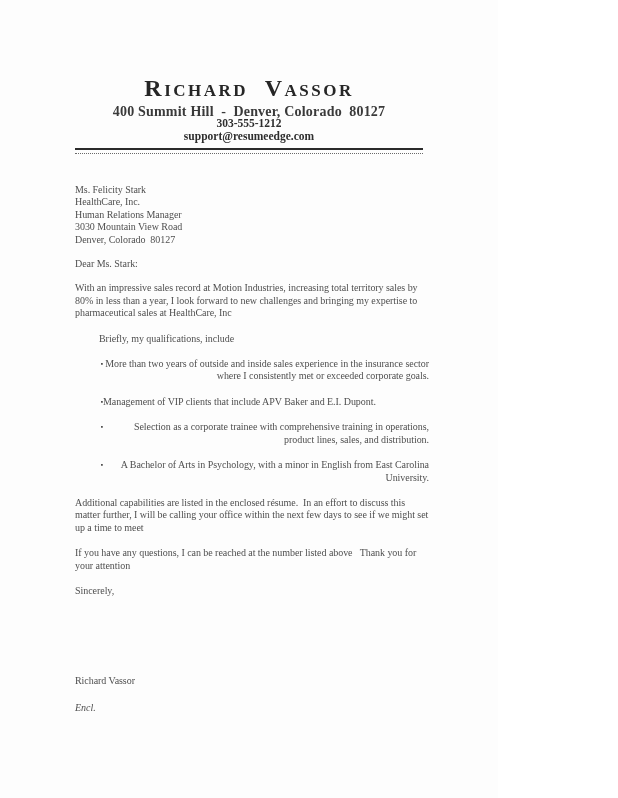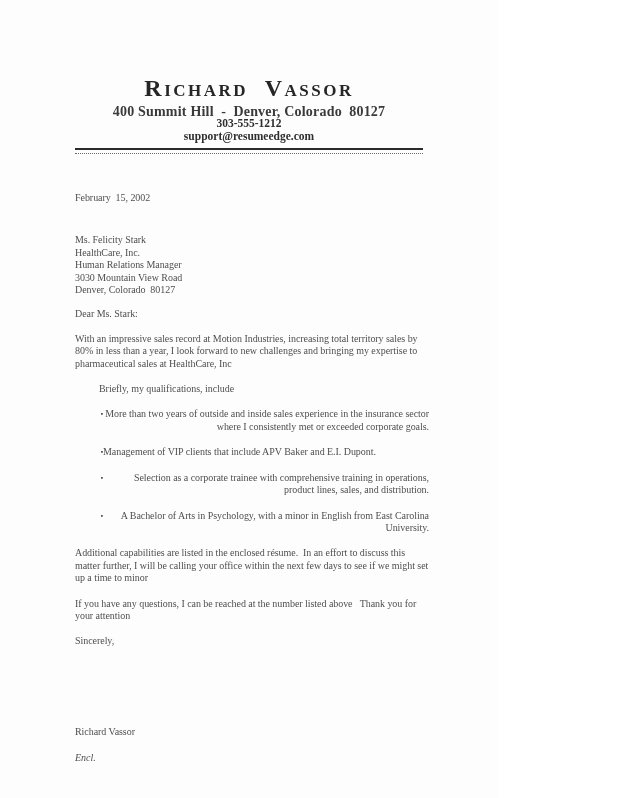--- a/index.html
+++ b/index.html
@@ -87,21 +87,20 @@
     <div class="lh-address pre">400 Summit Hill  -  Denver, Colorado  80127</div>
     <div class="lh-contact">
       <span class="pre">303-555-1212</span>
       <span class="pre">support@resumeedge.com</span>
     </div>
     <div class="lh-rule"></div>
   </div>
 
   <div class="body">
 
-    <div class="date pre">February  15, 2002</div>
 
     <div class="recipient">
       <div class="pre">Ms. Felicity Stark</div>
       <div class="pre">HealthCare, Inc.</div>
       <div class="pre">Human Relations Manager</div>
       <div class="pre">3030 Mountain View Road</div>
       <div class="pre">Denver, Colorado  80127</div>
     </div>
 
     <div class="salutation pre">Dear Ms. Stark:</div>
@@ -122,21 +121,21 @@
       <div class="bullet-item">
         <span class="bullet-marker">▪</span>
         <span class="bullet-text pre">Selection as a corporate trainee with comprehensive training in operations, product lines, sales, and distribution.</span>
       </div>
       <div class="bullet-item">
         <span class="bullet-marker">▪</span>
         <span class="bullet-text pre">A Bachelor of Arts in Psychology, with a minor in English from East Carolina University.</span>
       </div>
     </div>
 
-    <div class="para closing pre">Additional capabilities are listed in the enclosed résume.  In an effort to discuss this matter further, I will be calling your office within the next few days to see if we might set up a time to minor</div>
+    <div class="para closing pre">Additional capabilities are listed in the enclosed résume.  In an effort to discuss this matter further, I will be calling your office within the next few days to see if we might set up a time to meet</div>
 
     <div class="para closing pre">If you have any questions, I can be reached at the number listed above   Thank you for your attention</div>
 
     <div class="valediction pre">Sincerely,</div>
 
     <div class="signature-name pre">Richard Vassor</div>
 
     <div class="enclosure pre">Encl.</div>
 
   </div>

